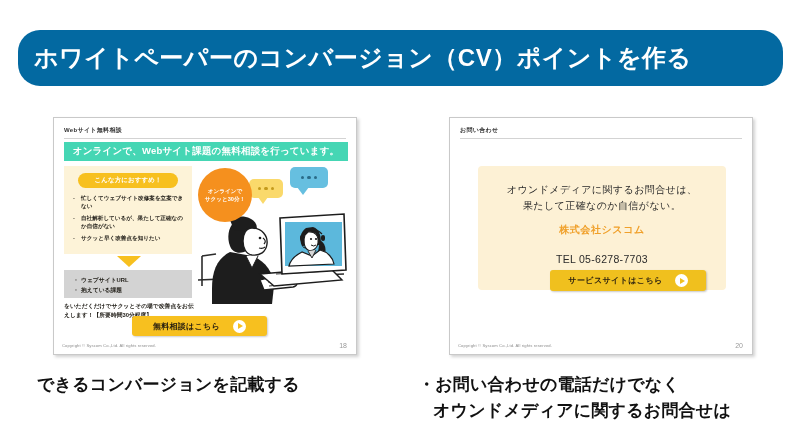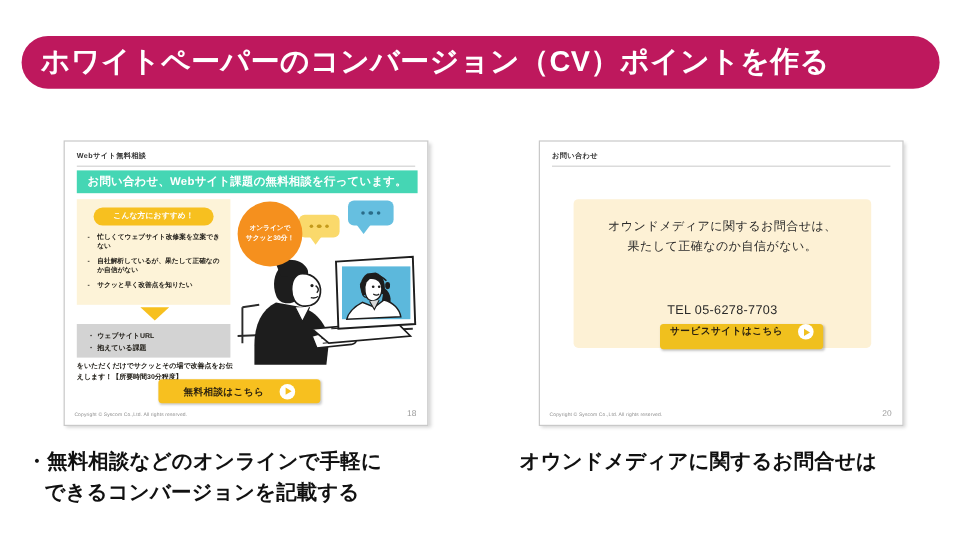--- a/index.html
+++ b/index.html
@@ -15,22 +15,22 @@
     overflow: hidden;
     color: #1a1a1a;
   }
 
   
   #header-banner {
     position: absolute;
     left: 18px;
     top: 30px;
     width: 765px;
-    height: 44px;
-    background: #be185d;
+    height: 56px;
+    background: #0369a1;
     border-radius: 22px;
     display: flex;
     align-items: center;
     box-sizing: border-box;
     padding-left: 16px;
   }
   #header-title {
     color: #ffffff;
     font-size: 24px;
     font-weight: bold;
@@ -327,25 +327,26 @@
     top: 87px;
     text-align: center;
     font-size: 10.5px;
     color: #2a2a2a;
     letter-spacing: 0.3px;
   }
   #cta-right {
     position: absolute;
     left: 72px;
     top: 104px;
-    width: 136px;
+    width: 156px;
     height: 21px;
     background: #f0c01e;
     border-radius: 3px;
     display: flex;
+    align-items: center;
     justify-content: center;
     box-shadow: 1px 1px 2px rgba(0,0,0,0.22);
   }
   #cta-right-text {
     color: #2b2110;
     font-size: 8px;
     font-weight: bold;
     letter-spacing: 0.4px;
   }
   #cta-right .play-circle { margin-left: 12px; }
@@ -372,21 +373,21 @@
 <div id="header-banner">
   <span id="header-title">ホワイトペーパーのコンバージョン（CV）ポイントを作る</span>
 </div>
 
 <div class="slide-card" id="slide-left">
 
   <div class="slide-header">Webサイト無料相談</div>
   <div class="slide-header-rule"></div>
 
   <div id="teal-banner">
-    <span id="teal-banner-text">お問い合わせ、Webサイト課題の無料相談を行っています。</span>
+    <span id="teal-banner-text">オンラインで、Webサイト課題の無料相談を行っています。</span>
   </div>
 
   <div id="cream-box">
     <div id="recommend-pill">
       <span id="recommend-pill-text">こんな方におすすめ！</span>
     </div>
 
     <div class="bullet-row" id="bullet-0">
       <span class="bullet-dash">-</span>
       <span>忙しくてウェブサイト改修案を立案できない</span>
@@ -496,35 +497,36 @@
 
 <div class="slide-card" id="slide-right">
 
   <div class="slide-header">お問い合わせ</div>
   <div class="slide-header-rule"></div>
 
   <div id="contact-box">
     <div class="contact-lead" id="contact-lead-0">オウンドメディアに関するお問合せは、</div>
     <div class="contact-lead" id="contact-lead-1">果たして正確なのか自信がない。</div>
 
+    <div class="contact-company" id="contact-company-0">株式会社シスコム</div>
 
     <div id="contact-tel">TEL 05-6278-7703</div>
 
     <div id="cta-right">
       <span id="cta-right-text">サービスサイトはこちら</span>
       <span class="play-circle">
           <i class="play-tri"></i>
         </span>
     </div>
   </div>
 
   <div class="slide-footer-copy">Copyright © Syscom Co.,Ltd. All rights reserved.</div>
   <div class="slide-footer-page">20</div>
 </div>
 
 <div class="caption" id="caption-left">
-  <span class="caption-l1">・無料相談などのオンラインで手軽に</span>
   <span class="caption-l2">できるコンバージョンを記載する</span>
 </div>
 
 <div class="caption" id="caption-right">
+  <span class="caption-l1">・お問い合わせの電話だけでなく</span>
   <span class="caption-l2">オウンドメディアに関するお問合せは</span>
 </div>
 
 </body></html>

